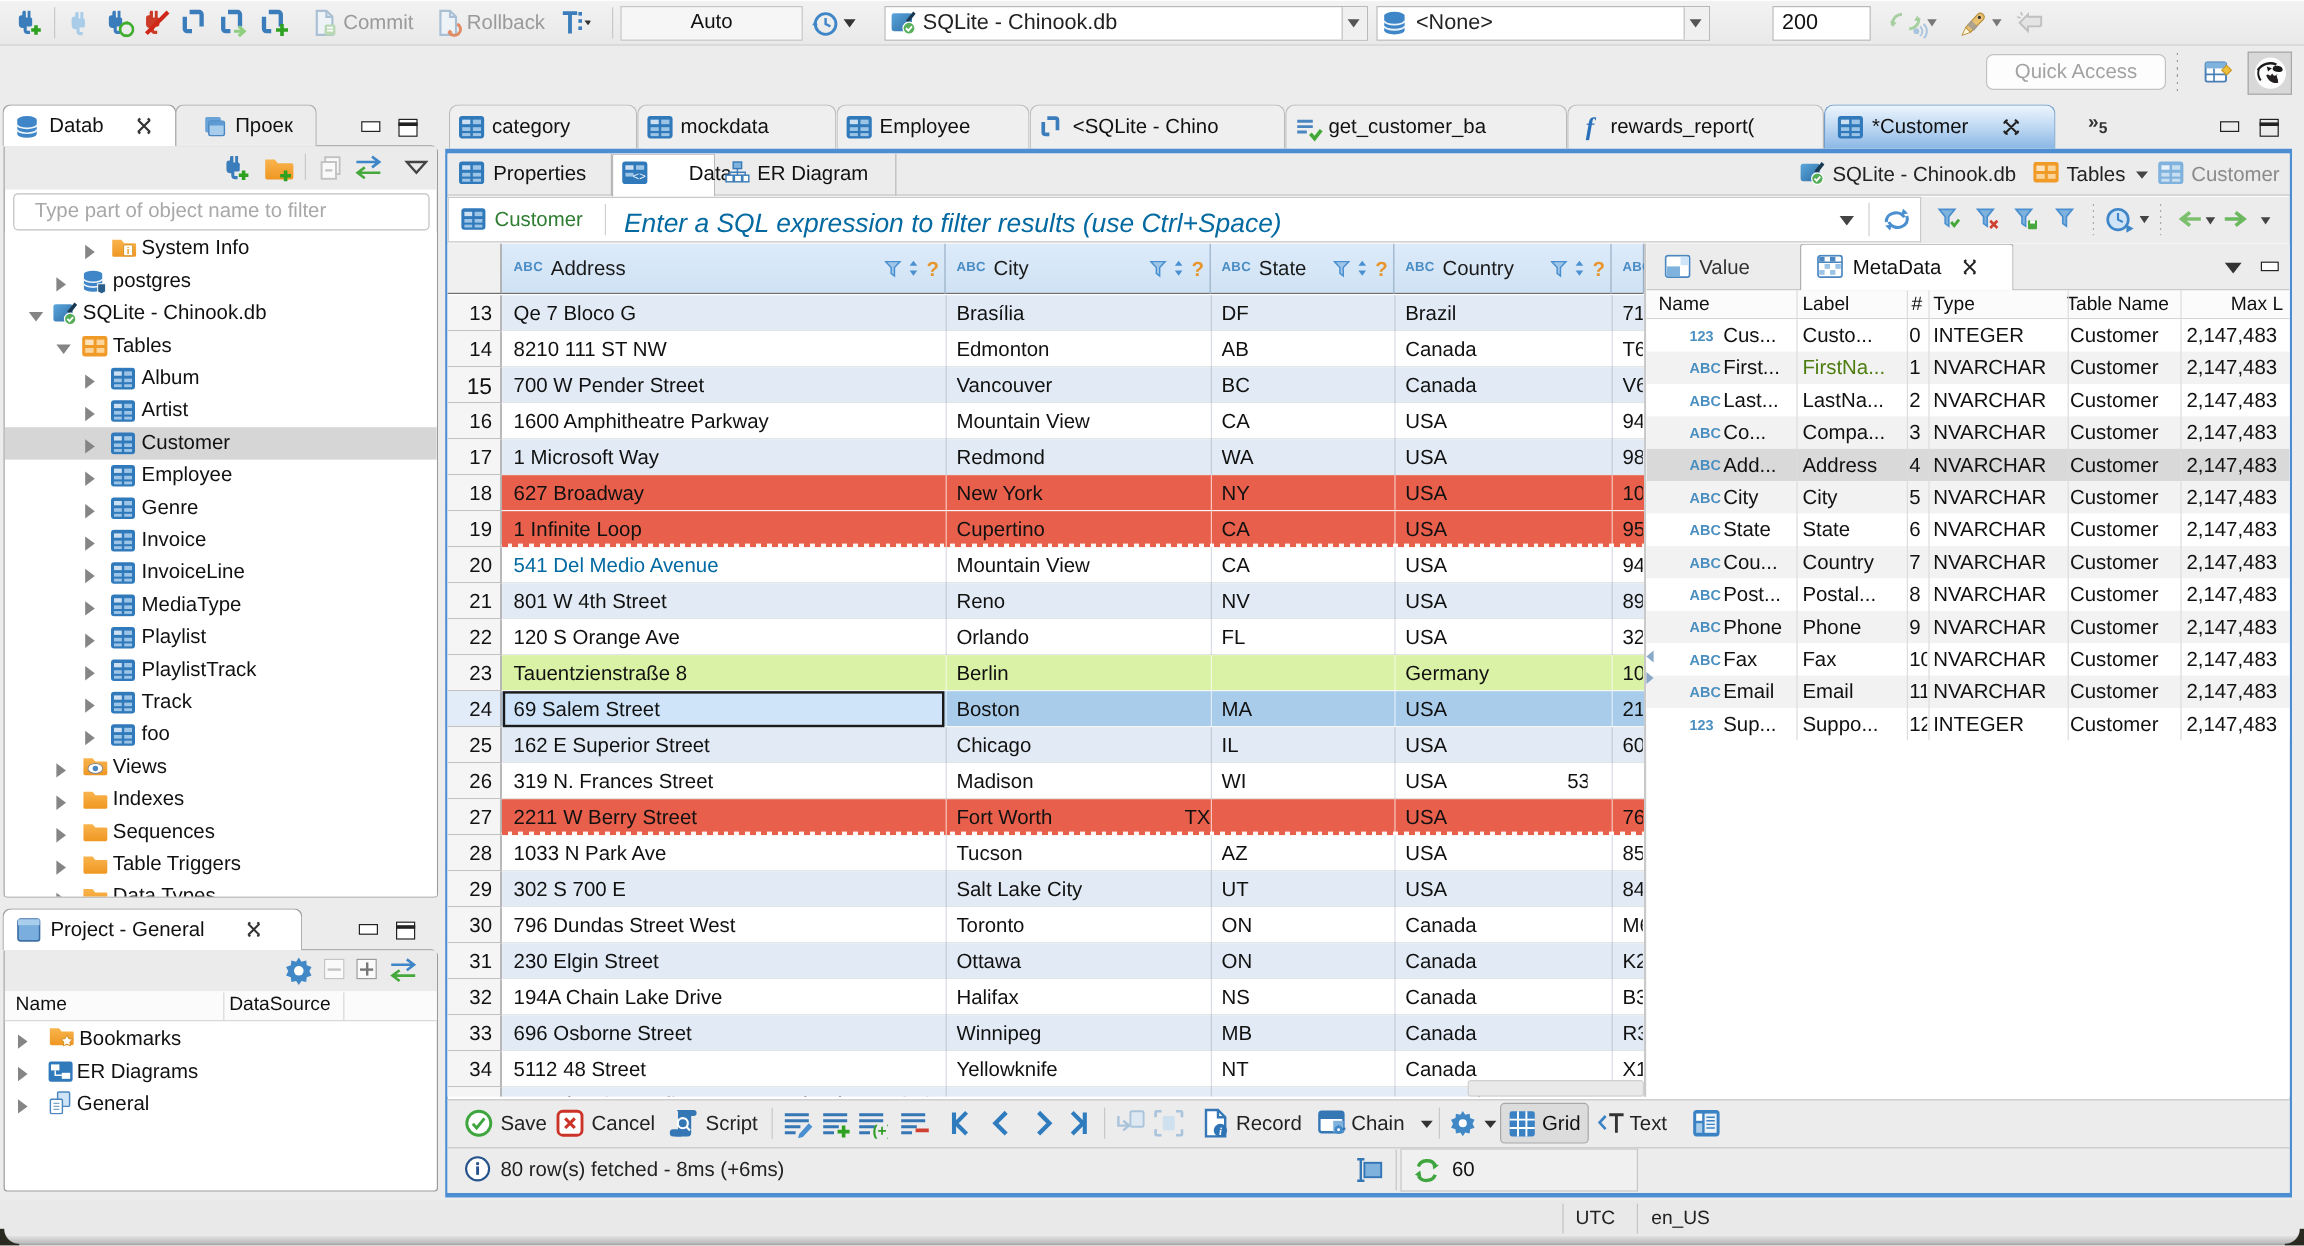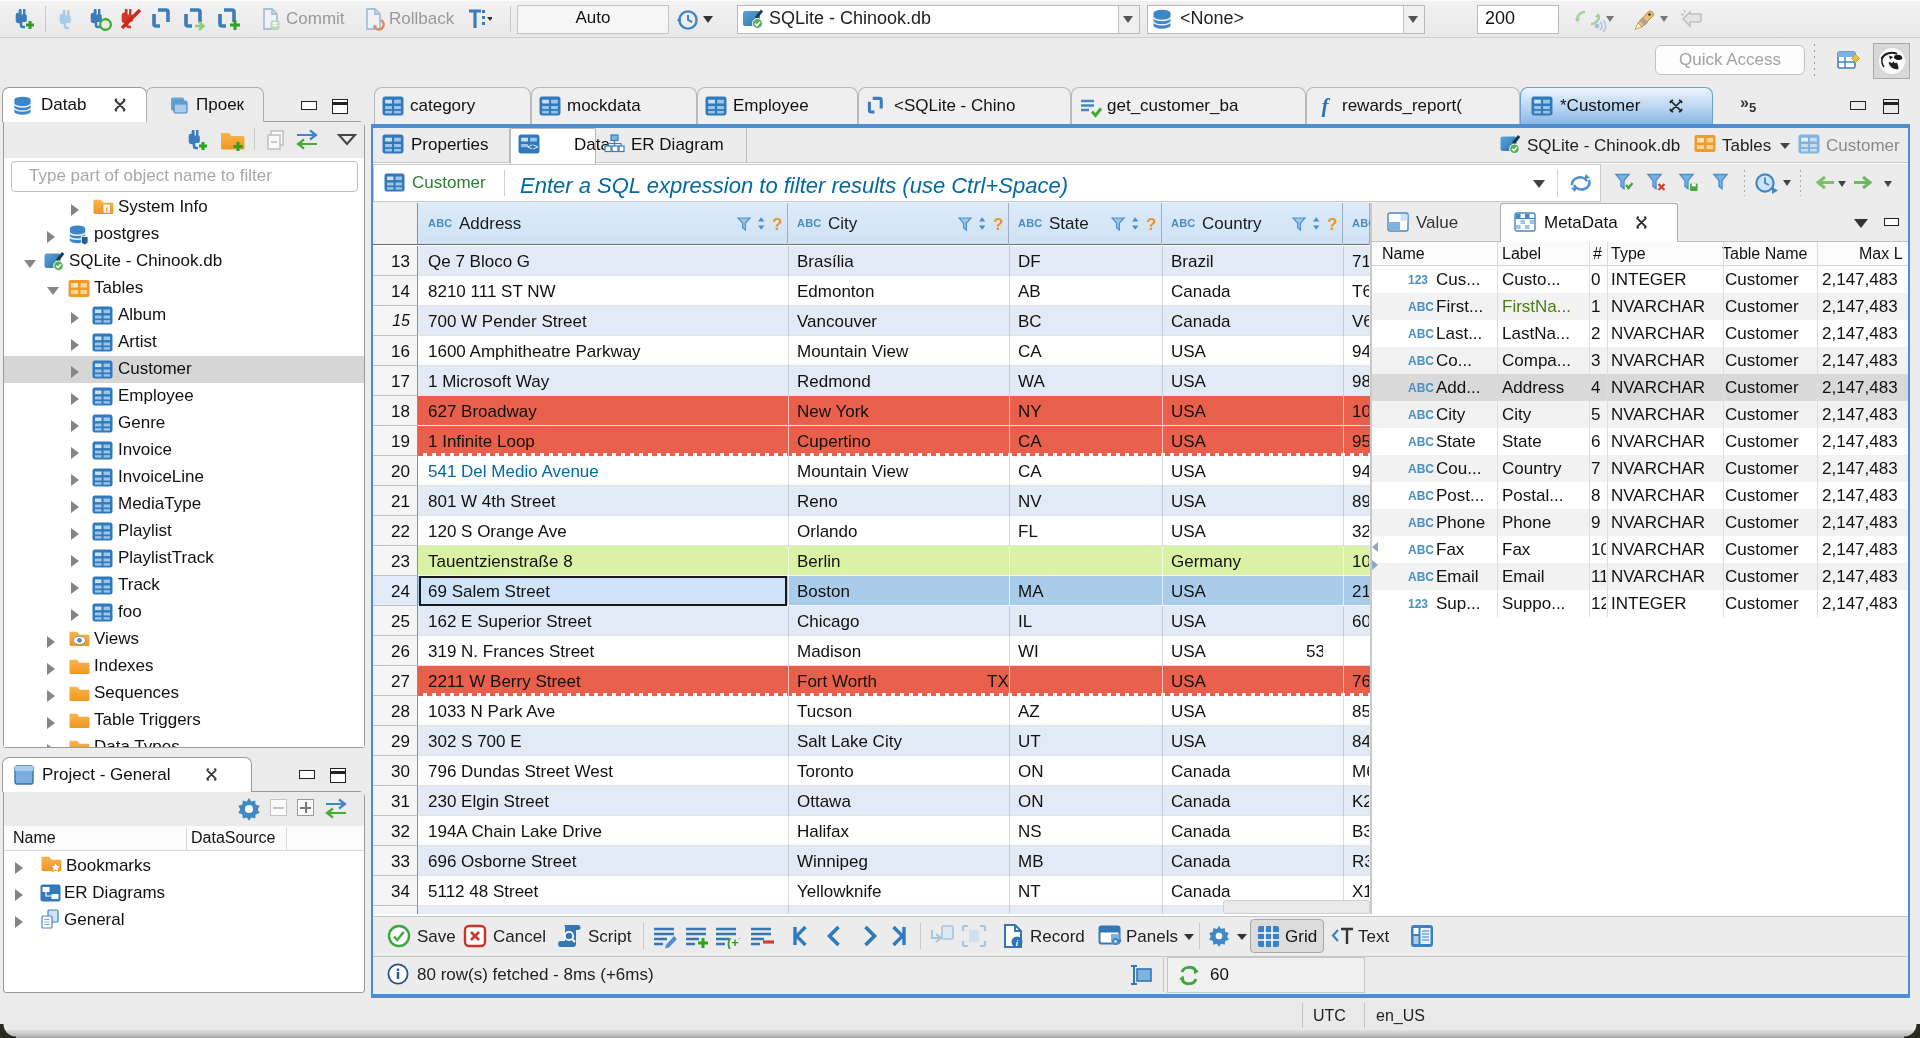--- a/index.html
+++ b/index.html
@@ -712,21 +712,21 @@
     <div class="abs" style="left:645px;top:79px;width:143px;font-size:17px;color:#111;white-space:nowrap;overflow:hidden;">AB</div>
     <div class="abs" style="left:798px;top:79px;width:171px;font-size:17px;color:#111;white-space:nowrap;overflow:hidden;">Canada</div>
     <div class="abs" style="left:979px;top:79px;width:17px;font-size:17px;color:#111;white-space:nowrap;overflow:hidden;">T6</div>
     <div class="abs" style="left:45px;top:102px;width:952px;height:1px;background:#e4e4e4;"></div>
     <div class="abs" style="left:415px;top:73px;width:1px;height:30px;background:rgba(110,130,155,0.28);"></div>
     <div class="abs" style="left:636px;top:73px;width:1px;height:30px;background:rgba(110,130,155,0.28);"></div>
     <div class="abs" style="left:789px;top:73px;width:1px;height:30px;background:rgba(110,130,155,0.28);"></div>
     <div class="abs" style="left:970px;top:73px;width:1px;height:30px;background:rgba(110,130,155,0.28);"></div>
     <div class="abs" style="left:45px;top:103px;width:952px;height:30px;background:#e2ebf5;"></div>
     <div class="abs" style="left:0;top:103px;width:45px;height:30px;background:#f5f5f5;border-right:1px solid #8e8e8e;border-bottom:1px solid #c2c2c2;"></div>
-    <div class="abs" style="left:0;top:109px;width:37px;text-align:right;font-size:16px;color:#111;font-style:italic;">15</div>
+    <div class="abs" style="left:0;top:109px;width:37px;text-align:right;font-size:19px;color:#111;">15</div>
     <div class="abs" style="left:55px;top:109px;width:359px;font-size:17px;color:#111;white-space:nowrap;overflow:hidden;">700 W Pender Street</div>
     <div class="abs" style="left:424px;top:109px;width:211px;font-size:17px;color:#111;white-space:nowrap;overflow:hidden;">Vancouver</div>
     <div class="abs" style="left:645px;top:109px;width:143px;font-size:17px;color:#111;white-space:nowrap;overflow:hidden;">BC</div>
     <div class="abs" style="left:798px;top:109px;width:171px;font-size:17px;color:#111;white-space:nowrap;overflow:hidden;">Canada</div>
     <div class="abs" style="left:979px;top:109px;width:17px;font-size:17px;color:#111;white-space:nowrap;overflow:hidden;">V6</div>
     <div class="abs" style="left:45px;top:132px;width:952px;height:1px;background:#e4e4e4;"></div>
     <div class="abs" style="left:415px;top:103px;width:1px;height:30px;background:rgba(110,130,155,0.28);"></div>
     <div class="abs" style="left:636px;top:103px;width:1px;height:30px;background:rgba(110,130,155,0.28);"></div>
     <div class="abs" style="left:789px;top:103px;width:1px;height:30px;background:rgba(110,130,155,0.28);"></div>
     <div class="abs" style="left:970px;top:103px;width:1px;height:30px;background:rgba(110,130,155,0.28);"></div>
@@ -1199,21 +1199,21 @@
   </svg>
 <div class="abs" style="left:1030px;top:927px;font-size:17px;color:#222;">Record</div>
 <svg class="icon" style="left:1098px;top:924px" width="24" height="24" viewBox="0 0 24 24">
 <rect x="1.5" y="2.5" width="20" height="17" rx="2" fill="#fff" stroke="#3576b5" stroke-width="2"></rect>
 <rect x="1.5" y="2.5" width="20" height="6" fill="#3576b5"></rect>
 <rect x="13" y="10" width="8.5" height="9.5" fill="#7fb2dd"></rect>
 <path d="M17 14 l2.2 3.4 4 -1" fill="none" stroke="#2f74b5" stroke-width="1.6"></path>
 <circle cx="17.5" cy="17.5" r="3.4" fill="#4188c6"></circle>
     <circle cx="17.5" cy="17.5" r="1.2" fill="#fff"></circle>
   </svg>
-<div class="abs" style="left:1126px;top:927px;font-size:17px;color:#222;">Panels</div>
+<div class="abs" style="left:1126px;top:927px;font-size:17px;color:#222;">Chain</div>
 <div class="abs" style="left:1184px;top:934px;width:0;height:0;border-left:5px solid transparent;border-right:5px solid transparent;border-top:6.5px solid #333;"></div>
 <div class="vline" style="left:1199px;top:923px;height:26px;"></div>
 <svg class="icon" style="left:1207px;top:924px" width="24" height="24" viewBox="0 0 26 26">
 <path d="M13 2 l2.2 3.4 4 -1 .4 4 4 1.4 -1.8 3.6 1.8 3.6 -4 1.4 -.4 4 -4 -1 -2.2 3.4 -2.2 -3.4 -4 1 -.4 -4 -4 -1.4 1.8 -3.6 -1.8 -3.6 4 -1.4 .4 -4 4 1 z" fill="#4188c6"></path>
 <circle cx="13" cy="13" r="3.6" fill="#fff"></circle>
   </svg>
 <div class="abs" style="left:1237px;top:934px;width:0;height:0;border-left:5px solid transparent;border-right:5px solid transparent;border-top:6.5px solid #333;"></div>
 <div class="abs" style="left:1250px;top:919px;width:74px;height:34px;background:#dcdcdc;border:1px solid #a8a8a8;border-radius:4px;"></div>
 <svg class="icon" style="left:1257px;top:925px" width="23" height="23" viewBox="0 0 23 23">
 <rect x="1" y="1" width="21" height="21" rx="2" fill="#3b82c4"></rect>

